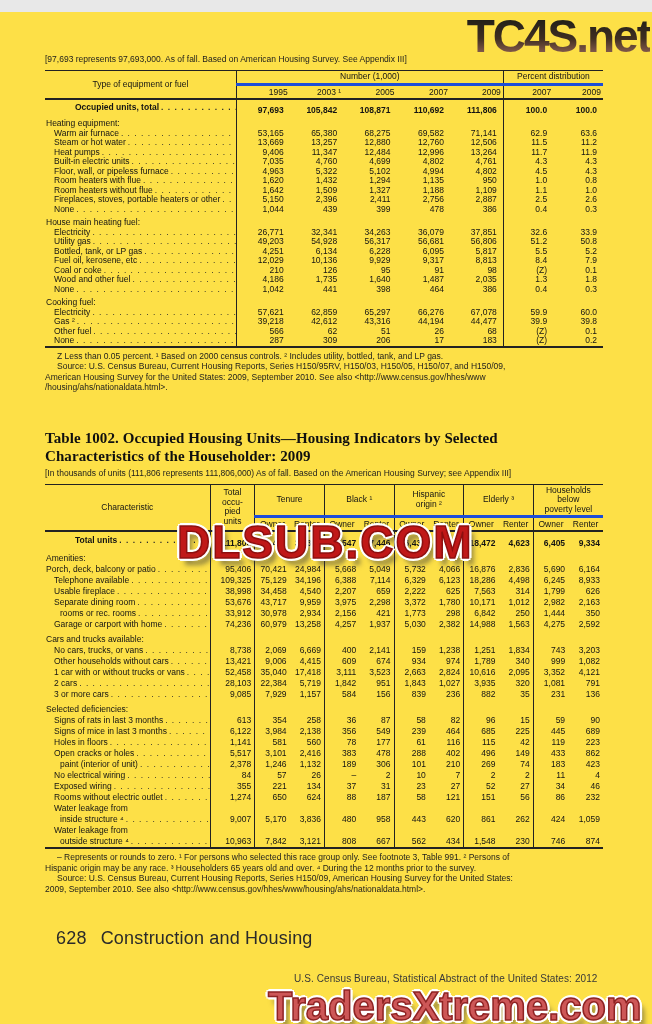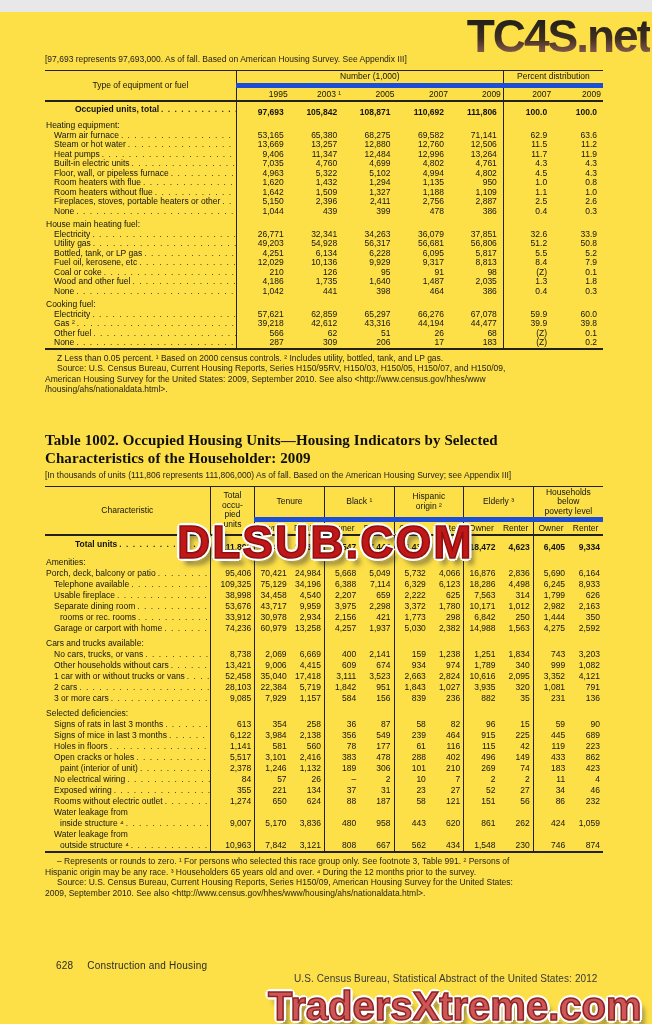--- a/index.html
+++ b/index.html
@@ -19,21 +19,21 @@
   .bracket-note{ font-size:8.5px; line-height:10px; margin:0 0 6px 0; color:#1c1c1c; }
 
   
   table.tbl{
     width:100%; border-collapse:collapse; table-layout:fixed;
     border-top:1px solid #222; border-bottom:2px solid #222;
     font-size:8.5px; color:#131313;
   }
   table.tbl thead{ border-bottom:2px solid #222; }
   table.tbl th{ font-weight:normal; padding:1px 2px; font-size:8.5px; }
-  .grp{ border-bottom:5px solid #1d4ed8; text-align:center; vertical-align:middle; line-height:9.5px; }
+  .grp{ border-bottom:3px solid #1d4ed8; text-align:center; vertical-align:middle; line-height:9.5px; }
   .bl{ border-left:1px solid #222; }
   .stub-h{ text-align:center; vertical-align:middle; }
   .tot-h{ text-align:center; vertical-align:middle; white-space:pre-line; line-height:9.5px; padding:1px 0; }
   .yr{ text-align:right; padding:1px 6px 1px 0; }
   .sub{ text-align:center; vertical-align:middle; padding:2px 0 1px 0; }
 
   td.num{ text-align:right; white-space:nowrap; overflow:hidden; }
   .t1 td.num{ padding:0 6px 0 0; }
   .t2 td.num{ padding:0 3px 0 0; }
   .t1 tbody td{ line-height:9.5px; vertical-align:bottom; }
@@ -56,22 +56,22 @@
   
   .fnblock{ margin:3px 0 0 0; }
   .fn, .src{
     font-size:8.5px; line-height:10.5px; margin:0; color:#1c1c1c;
     white-space:pre-line; text-indent:12px;
   }
   .sec-1002{ margin-top:36px; }
 
   
   .footer-left{
-    position:absolute; left:56px; top:948px;
-    font-size:10px; color:#2a2a2a; letter-spacing:.2px;
+    position:absolute; left:56px; top:916px;
+    font-size:18px; color:#2a2a2a; letter-spacing:.2px;
   }
   .footer-left .pageno{ margin-right:14px; }
   .pub{
     position:absolute; left:294px; top:961px;
     font-size:10px; color:#383838; letter-spacing:.1px;
   }
 
   
   .wm{ position:absolute; pointer-events:none; }
   .wm-top{
@@ -784,21 +784,21 @@
                 <span class="lbl">Signs of mice in last 3 months</span>
                 <span class="leader"></span>
               </td>
               <td class="num bl">6,122</td>
               <td class="num bl">3,984</td>
               <td class="num">2,138</td>
               <td class="num bl">356</td>
               <td class="num">549</td>
               <td class="num bl">239</td>
               <td class="num">464</td>
-              <td class="num bl">915</td>
+              <td class="num bl">685</td>
               <td class="num">225</td>
               <td class="num bl">445</td>
               <td class="num">689</td>
             </tr>
             <tr>
               <td class="stub ind1">
                 <span class="lbl">Holes in floors</span>
                 <span class="leader"></span>
               </td>
               <td class="num bl">1,141</td>

